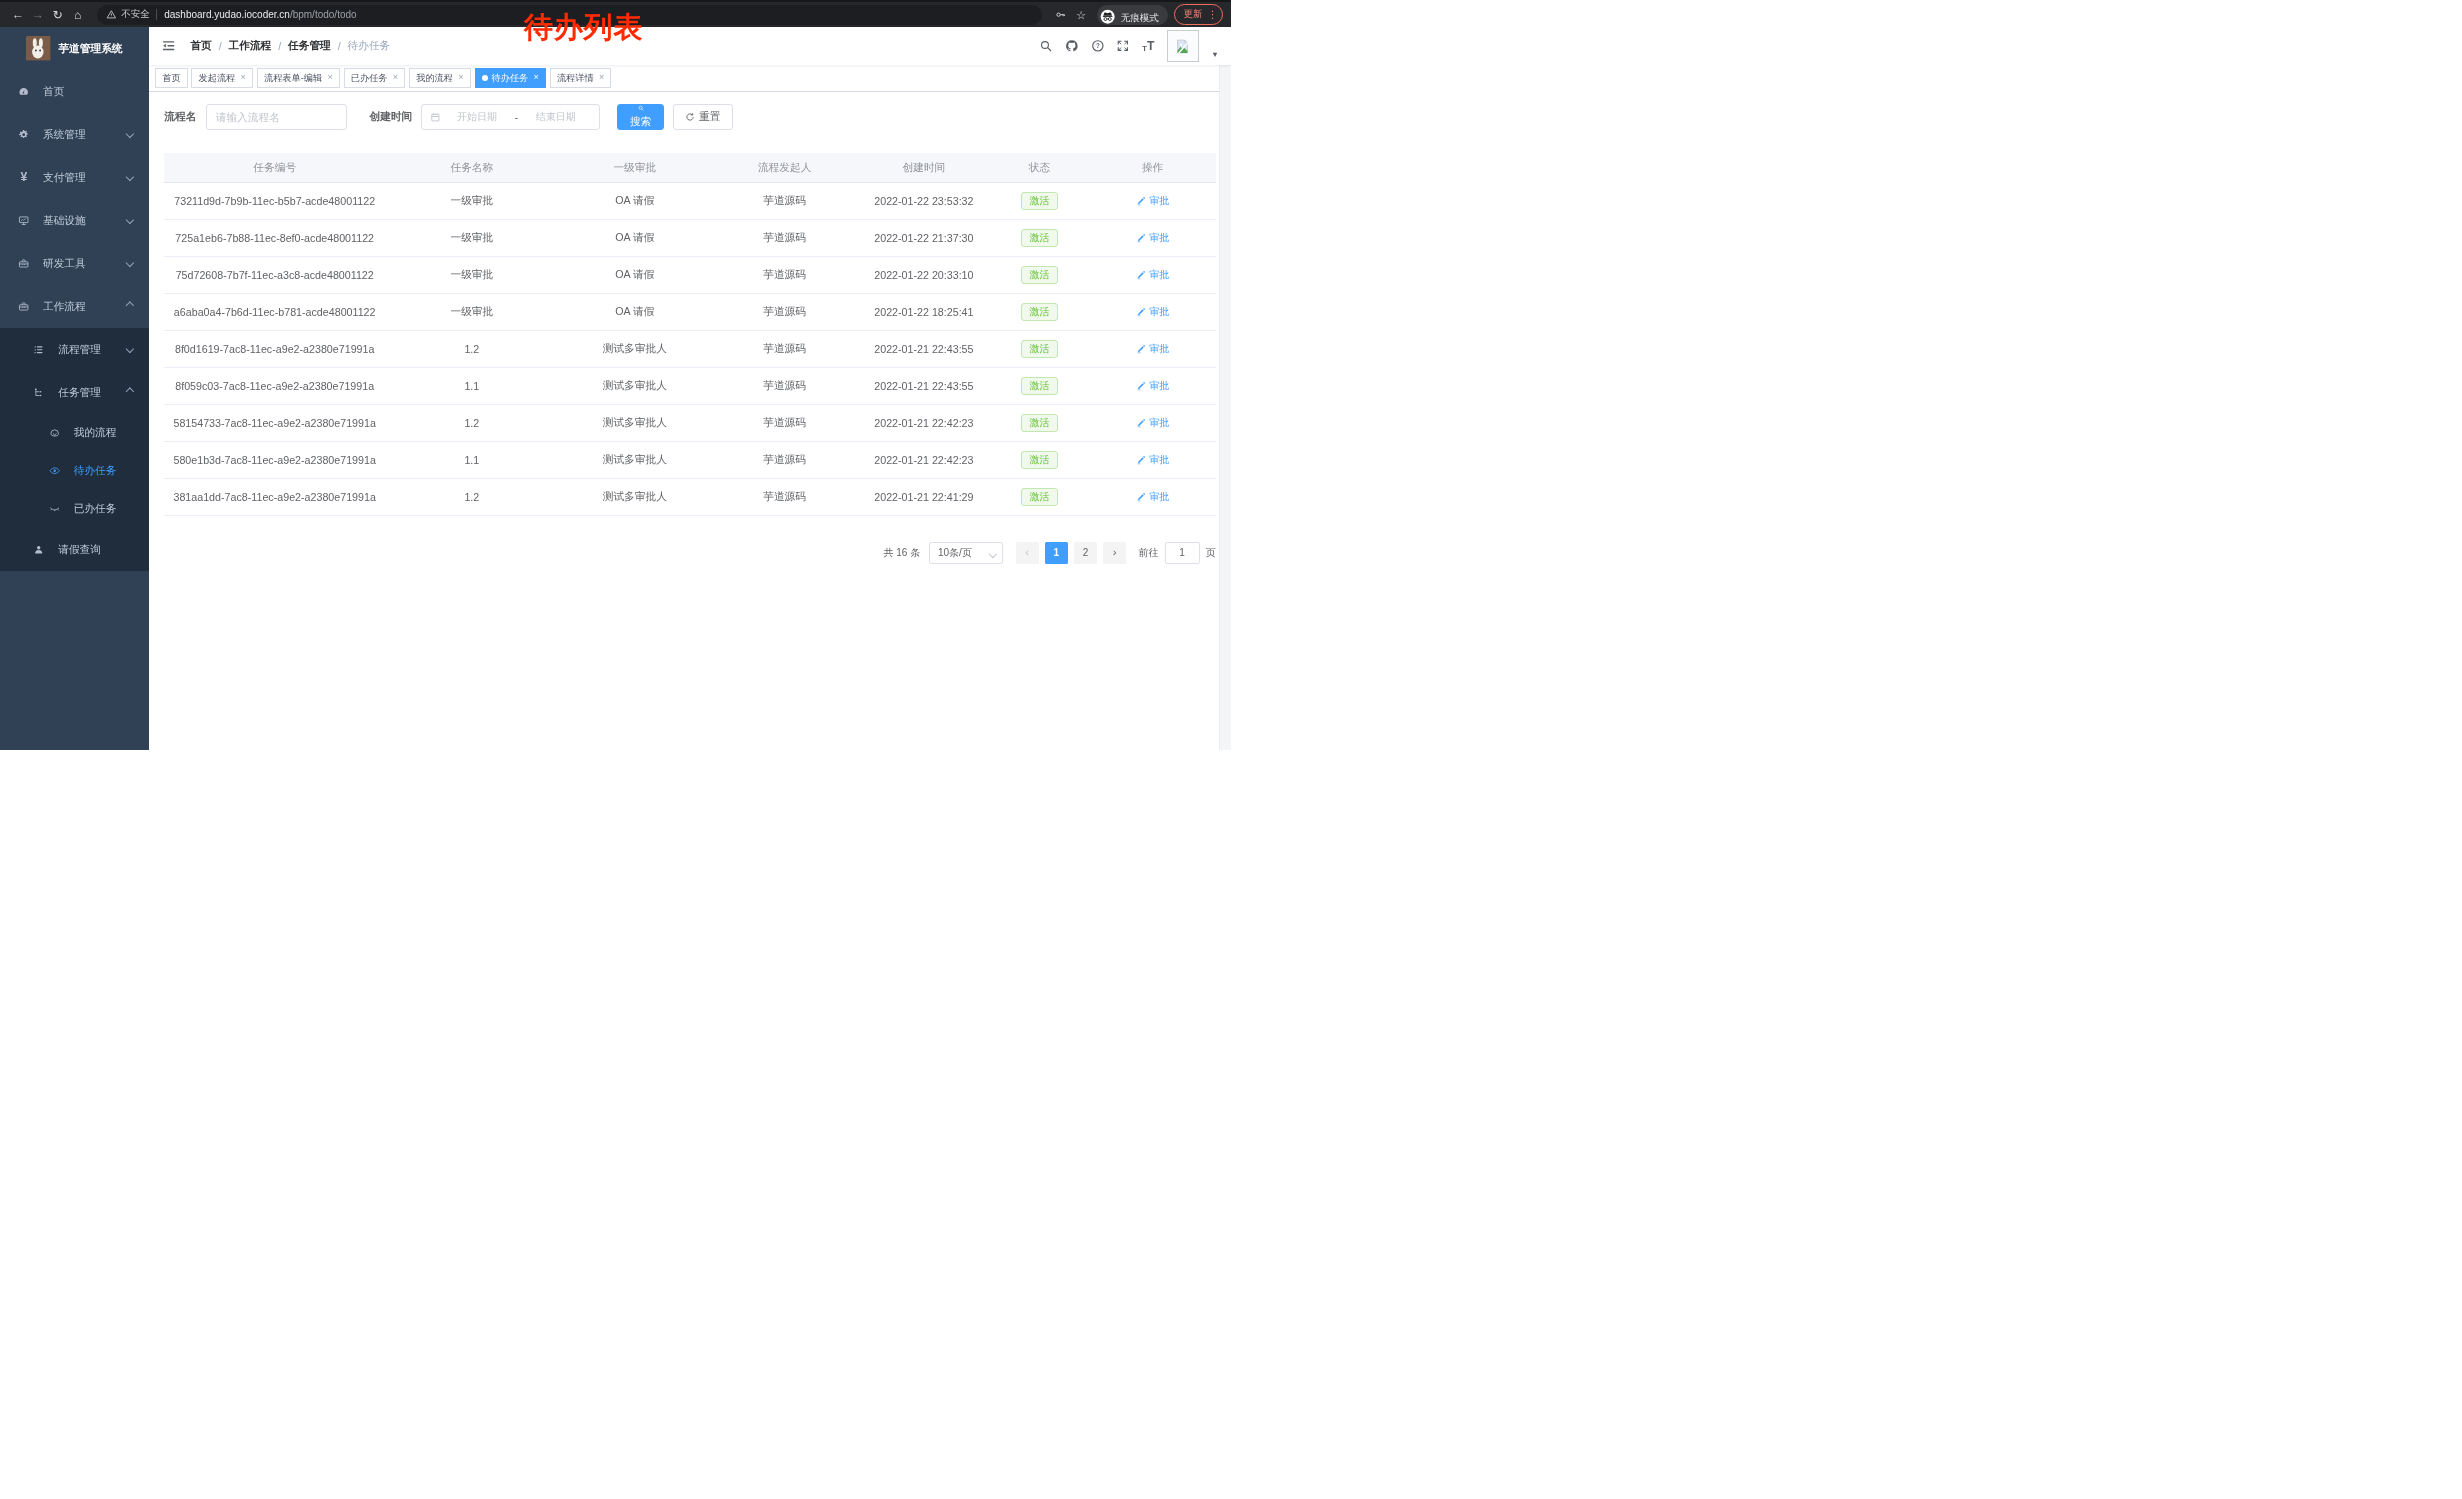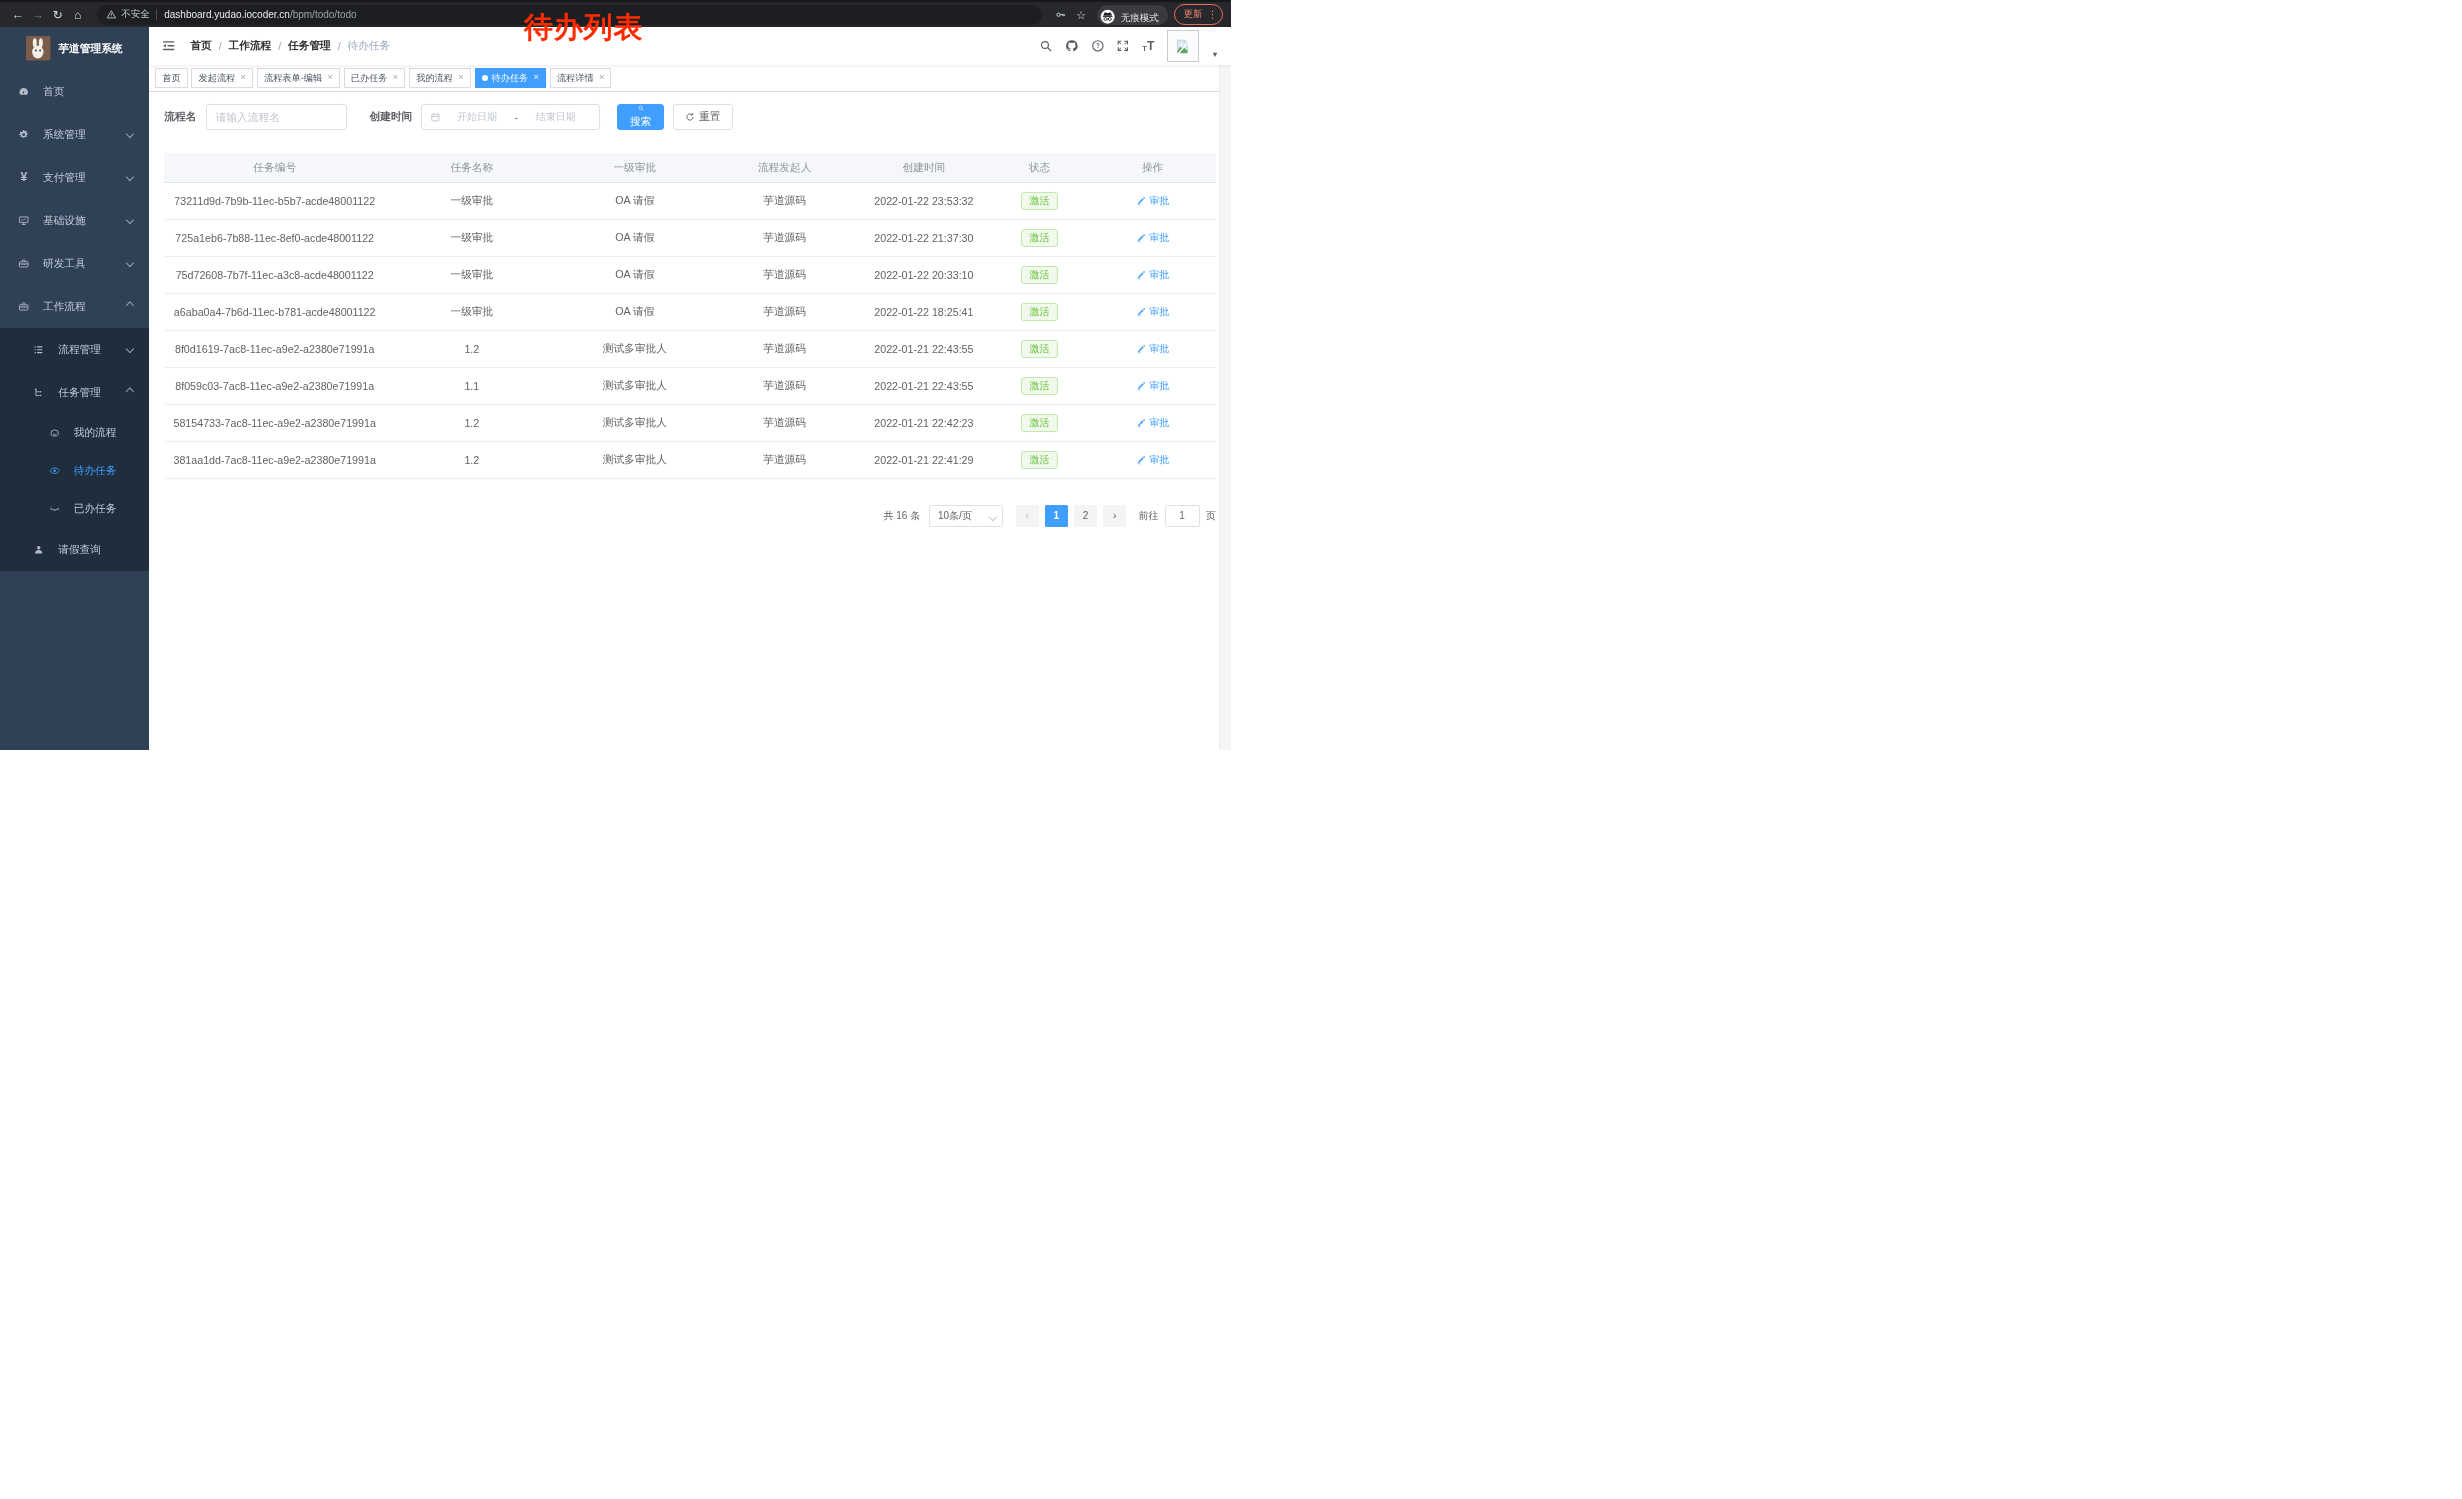--- a/index.html
+++ b/index.html
@@ -566,20 +566,35 @@
               <td><span class="tag-success">激活</span></td>
               <td><span class="link-approve">
                     <svg viewBox="0 0 24 24" fill="currentColor">
                       <path d="M4.5 19.5l.9-3.6L15.8 5.5l2.7 2.7L8.1 18.6l-3.6.9zM17 4.3l1.4-1.4a1.3 1.3 0 0 1 1.8 0l.9.9a1.3 1.3 0 0 1 0 1.8L19.7 7z"></path>
                       <rect x="4" y="20.6" width="7" height="1.4"></rect>
                     </svg>
                     <span>审批</span>
                   </span></td>
             </tr>
             <tr>
+              <td>580e1b3d-7ac8-11ec-a9e2-a2380e71991a</td>
+              <td>1.1</td>
+              <td>测试多审批人</td>
+              <td>芋道源码</td>
+              <td>2022-01-21 22:42:23</td>
+              <td><span class="tag-success">激活</span></td>
+              <td><span class="link-approve">
+                    <svg viewBox="0 0 24 24" fill="currentColor">
+                      <path d="M4.5 19.5l.9-3.6L15.8 5.5l2.7 2.7L8.1 18.6l-3.6.9zM17 4.3l1.4-1.4a1.3 1.3 0 0 1 1.8 0l.9.9a1.3 1.3 0 0 1 0 1.8L19.7 7z"></path>
+                      <rect x="4" y="20.6" width="7" height="1.4"></rect>
+                    </svg>
+                    <span>审批</span>
+                  </span></td>
+            </tr>
+            <tr>
               <td>381aa1dd-7ac8-11ec-a9e2-a2380e71991a</td>
               <td>1.2</td>
               <td>测试多审批人</td>
               <td>芋道源码</td>
               <td>2022-01-21 22:41:29</td>
               <td><span class="tag-success">激活</span></td>
               <td><span class="link-approve">
                     <svg viewBox="0 0 24 24" fill="currentColor">
                       <path d="M4.5 19.5l.9-3.6L15.8 5.5l2.7 2.7L8.1 18.6l-3.6.9zM17 4.3l1.4-1.4a1.3 1.3 0 0 1 1.8 0l.9.9a1.3 1.3 0 0 1 0 1.8L19.7 7z"></path>
                       <rect x="4" y="20.6" width="7" height="1.4"></rect>

